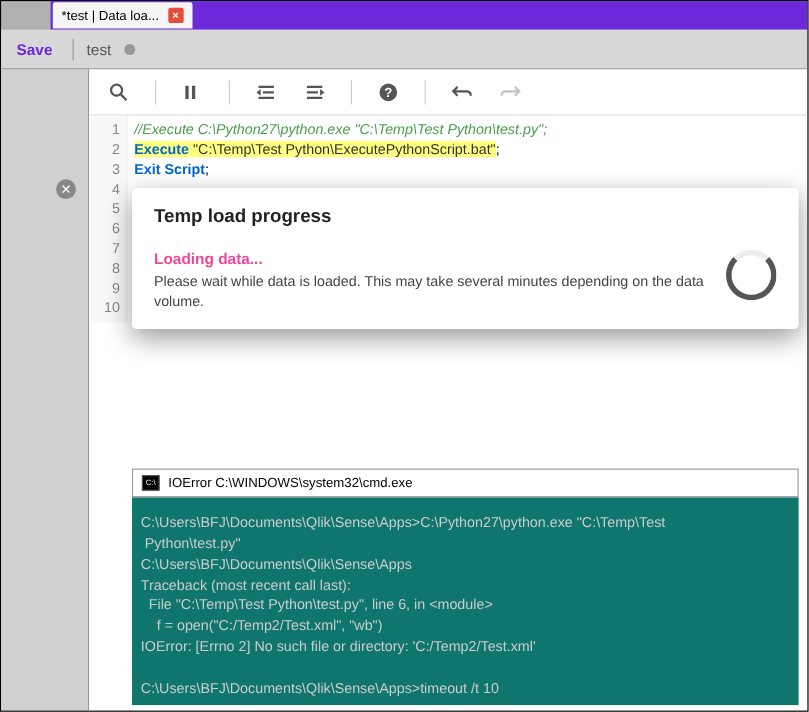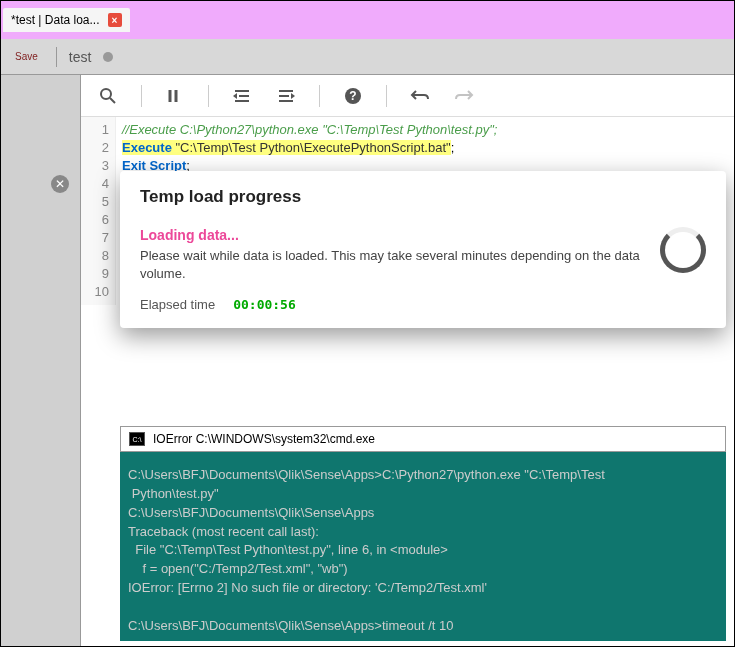--- a/index.html
+++ b/index.html
@@ -1,23 +1,23 @@
 <!DOCTYPE html>
 <html><head>
 <meta charset="utf-8">
 <style>
 * { margin:0; padding:0; box-sizing:border-box; font-family:Arial,sans-serif; }
 body { width:735px; height:647px; background:#b0b0b0; position:relative; overflow:hidden; border:1px solid #000; }
 
-.tab-bar { height:38px; background:#f0abfc; display:flex; align-items:center; }
+.tab-bar { height:26px; background:#6d28d9; display:flex; align-items:center;margin-left:45px; }
 .tab { background:#f5f5f5; height:24px; padding:4px 8px; display:flex; align-items:center; font-size:12px; gap:8px; margin-left:2px; border-radius:2px 2px 0 0; }
 .tab-close { width:14px; height:14px; background:#e74c3c; color:#fff; display:flex; align-items:center; justify-content:center; font-size:10px; font-weight:bold; cursor:pointer; border-radius:2px; }
 
 .toolbar { height:36px; background:#d8d8d8; display:flex; align-items:center; padding:0 8px; gap:12px; border-bottom:1px solid #999; }
-.toolbar-btn { font-size:10px; font-weight:normal; color:#7f1d1d; cursor:pointer; padding:4px 6px; }
+.toolbar-btn { font-size:14px; font-weight:bold; color:#6d28d9; cursor:pointer; padding:4px 6px; }
 .toolbar-sep { width:1px; height:20px; background:#999; }
 .section-name { font-size:14px; font-weight:normal; color:#555; }
 .section-dot { width:10px; height:10px; background:#999; border-radius:50%; display:inline-block; }
 
 .workspace { display:flex; height:calc(100% - 62px); }
 .sidebar { width:80px; background:#d0d0d0; border-right:1px solid #999; padding-top:100px; }
 .sidebar-close { width:18px; height:18px; background:#888; color:#fff; border-radius:50%; display:flex; align-items:center; justify-content:center; font-size:12px; margin-left:50px; cursor:pointer; }
 
 .editor { flex:1; background:#fff; display:flex; flex-direction:column; }
 .editor-toolbar { height:42px; display:flex; align-items:center; gap:22px; padding:0 16px; border-bottom:1px solid #ddd; color:#555; }
@@ -143,24 +143,20 @@
 <div class="modal">
   <div class="modal-title">Temp load progress</div>
   <div class="modal-body">
     <div class="loading-row">
       <div class="loading-text">
         <div class="loading-title">Loading data...</div>
         <div class="loading-desc">Please wait while data is loaded. This may take several minutes depending on the data volume.</div>
       </div>
       <div class="spinner"></div>
     </div>
-    <div class="elapsed-row">
-      <span class="elapsed-label">Elapsed time</span>
-      <span class="elapsed-time">00:00:56</span>
-    </div>
   </div>
 </div>
 
 <div class="cmd-title">
   <span class="cmd-ico">C:\</span>
   <span>IOError C:\WINDOWS\system32\cmd.exe</span>
 </div>
 
 <div class="terminal">C:\Users\BFJ\Documents\Qlik\Sense\Apps&gt;C:\Python27\python.exe "C:\Temp\Test
  Python\test.py"

